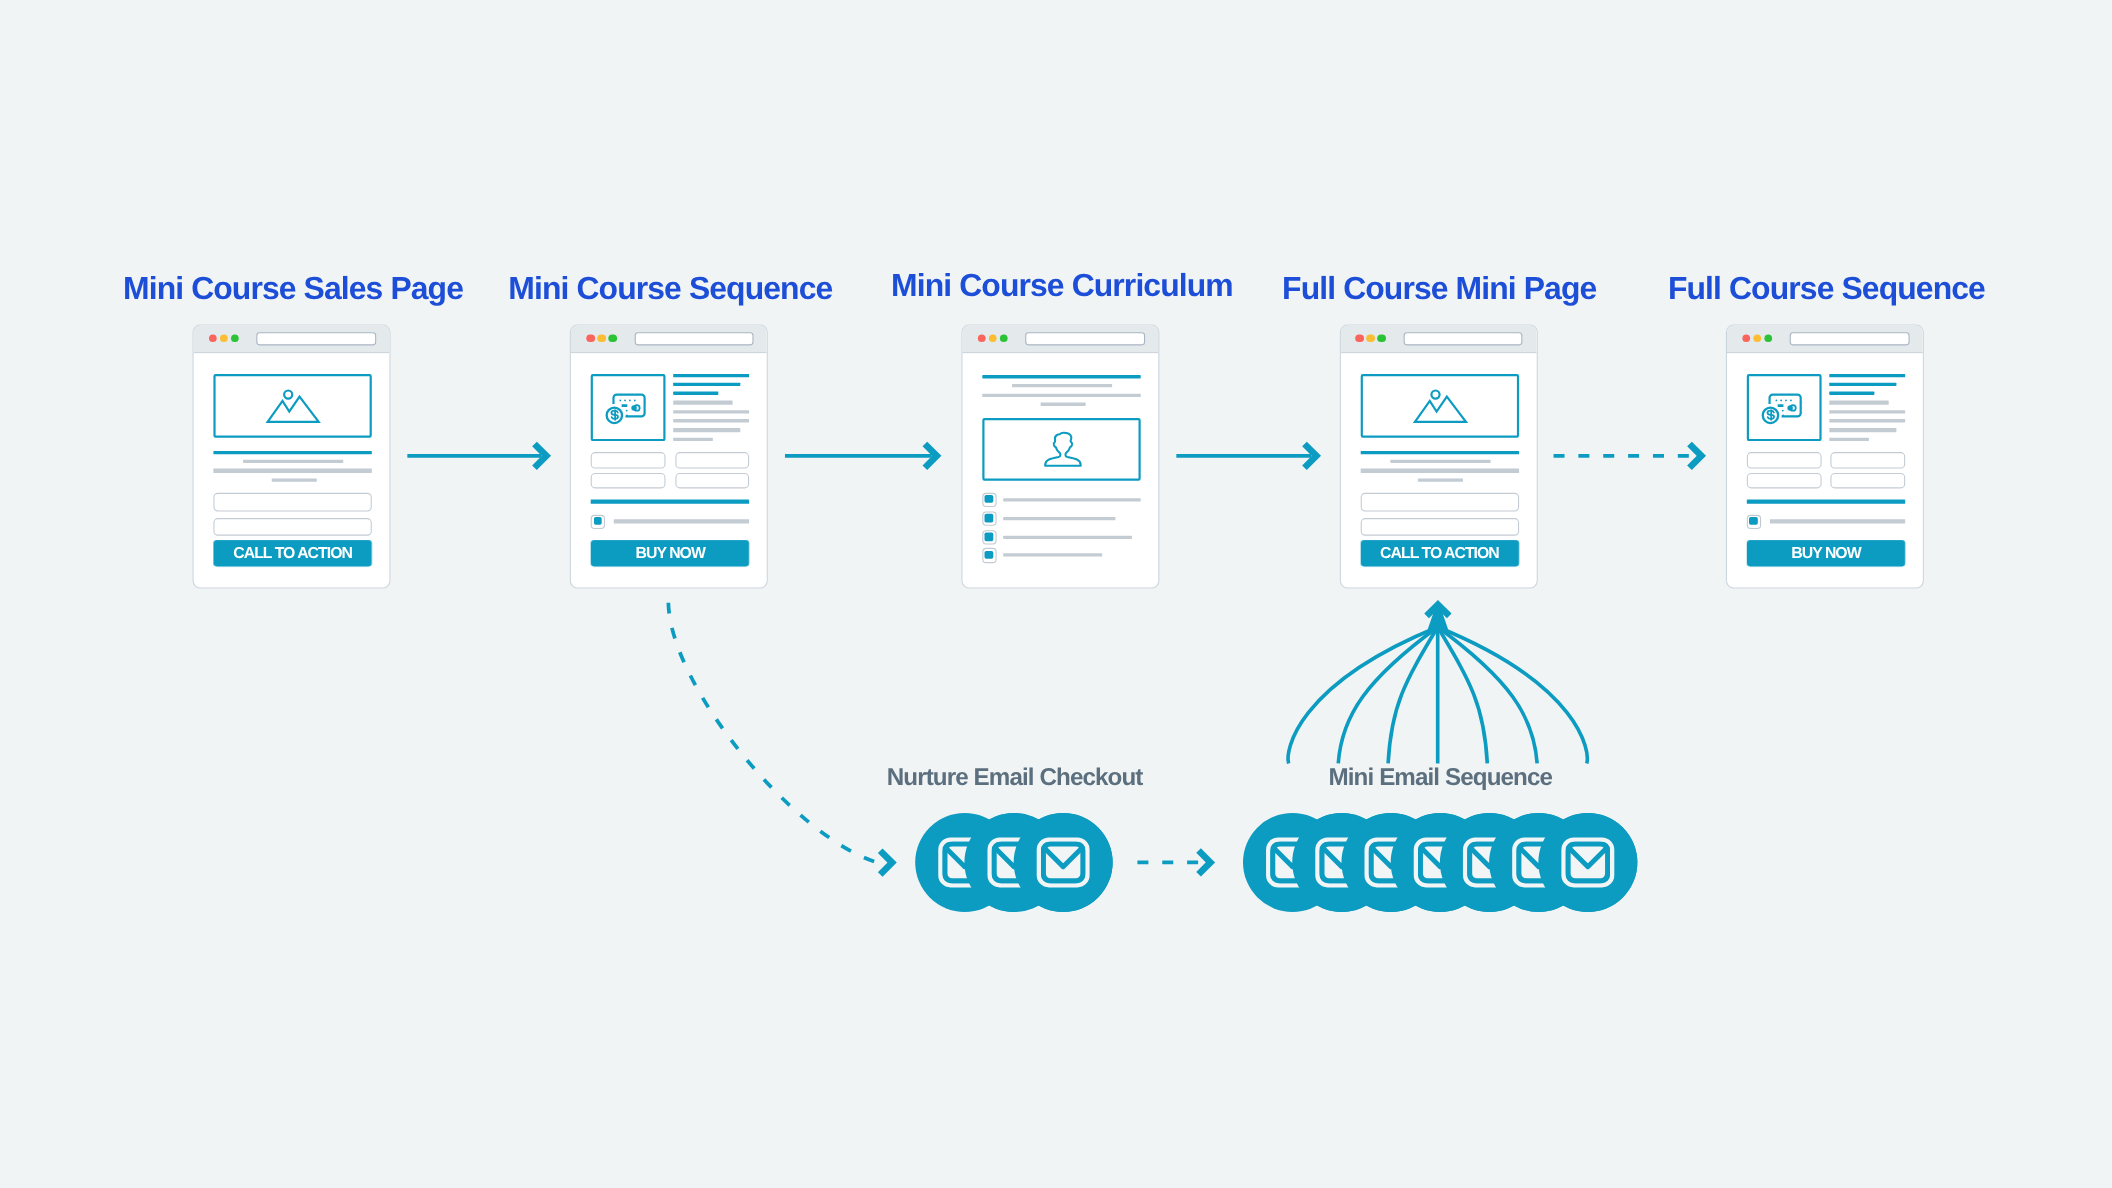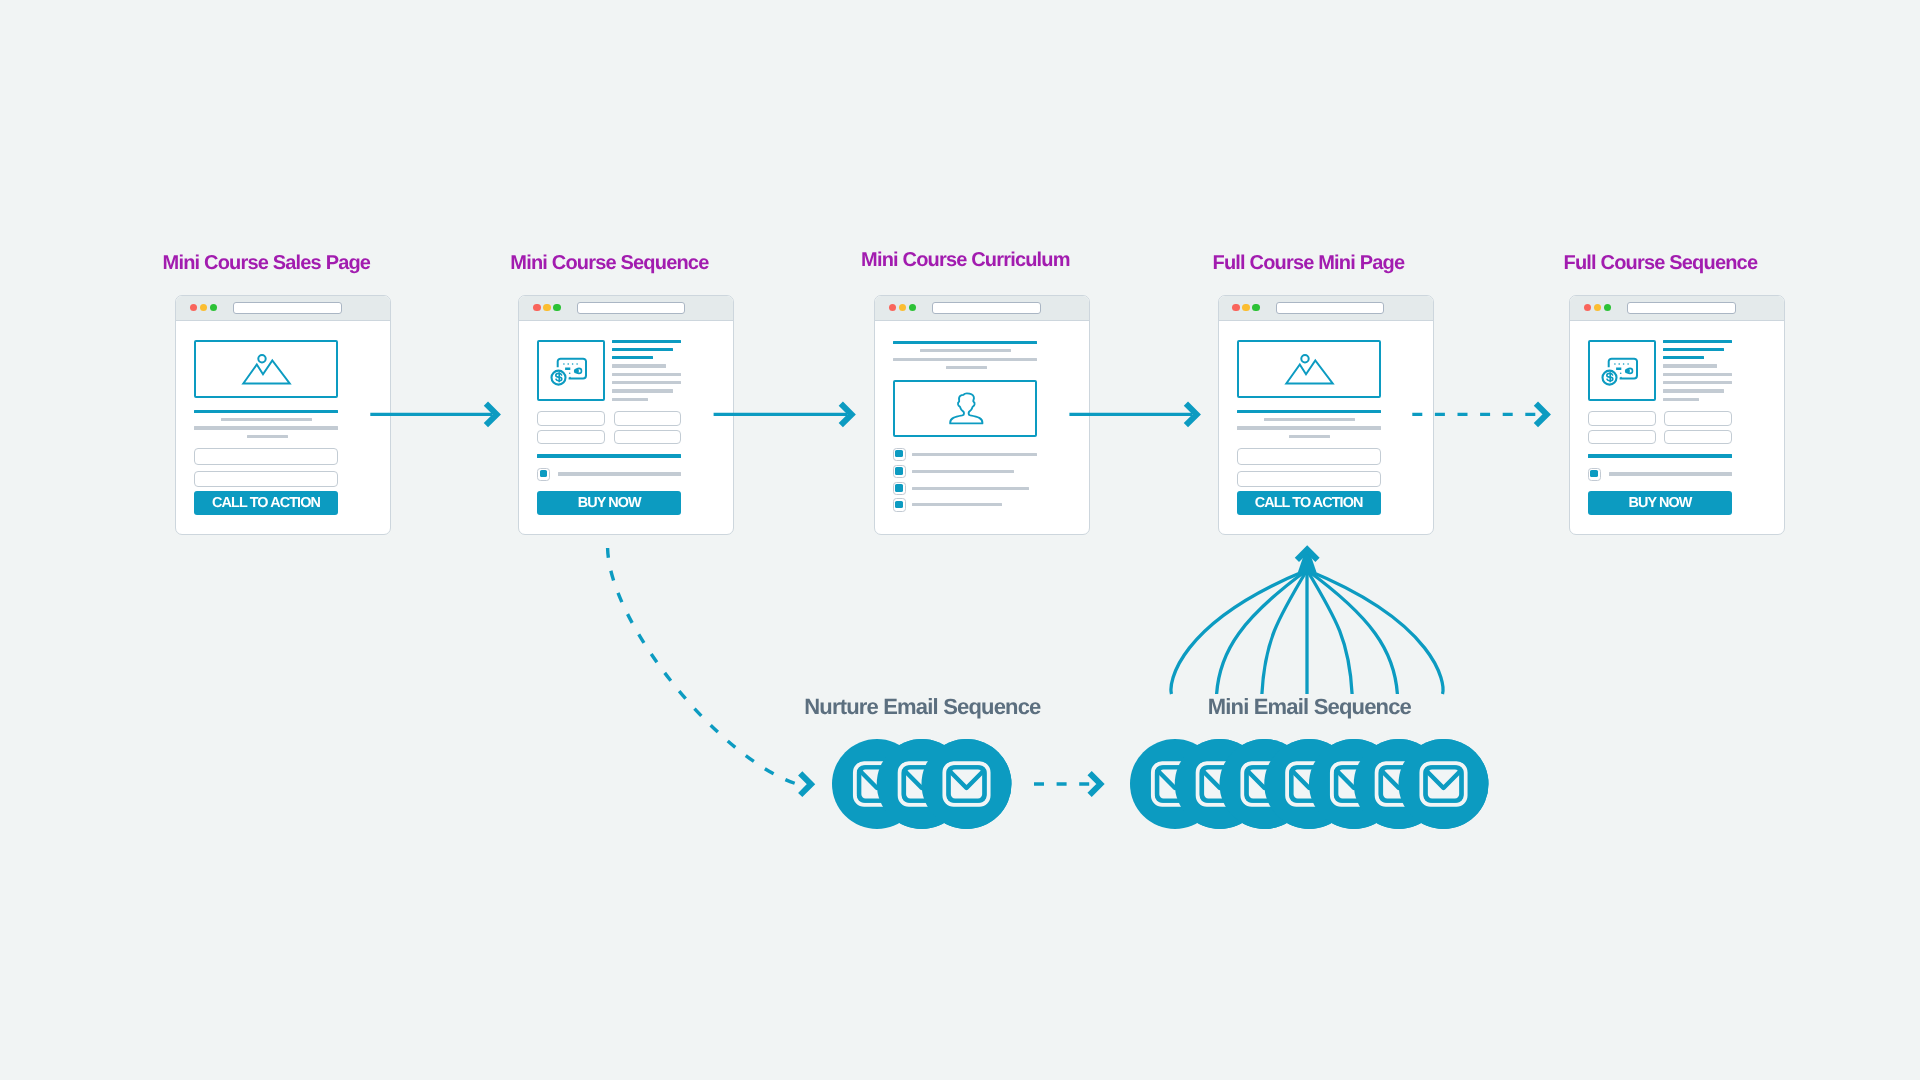--- a/index.html
+++ b/index.html
@@ -12,29 +12,29 @@
     text-rendering:geometricPrecision;
   }
   #stage{position:relative;width:1920px;height:1080px;}
 
   
   svg#connectors{position:absolute;left:0;top:0;width:1920px;height:1080px;display:block;}
 
   
   .stage-title{
     position:absolute;text-align:center;transform:translateZ(0);
-    font-weight:bold;color:#a21caf;
-    font-size:20px;line-height:22px;white-space:nowrap;
+    font-weight:bold;color:#1d4ed8;
+    font-size:29px;line-height:22px;white-space:nowrap;
     letter-spacing:-0.82px;
   }
 
   
   .card{
     position:absolute;
-    width:216px;height:240px;
+    width:180px;height:240px;
     box-sizing:border-box;
     background:#ffffff;
     border:1.3px solid #cdd6dd;
     border-radius:7px;
     overflow:hidden;
   }
   .chrome{
     position:absolute;left:0;top:0;width:100%;height:25.6px;
     background:#e4eaeb;
     border-bottom:1.3px solid #cdd6dd;
@@ -283,21 +283,21 @@
     <div class="chk" style="left:18px;top:146.4px">
           <i></i>
         </div>
     <div class="pbar grey" style="left:38.5px;top:151.3px;width:123.5px;height:3.1px"></div>
     <div class="btn" style="left:18px;top:169.9px;width:144px;height:24px;line-height:24px">
           <span>BUY NOW</span>
         </div>
   </div>
 </div>
 
-<div class="seq-title" style="left:722.4px;top:695.6px;width:400px">Nurture Email Sequence</div>
+<div class="seq-title" style="left:722.4px;top:695.6px;width:400px">Nurture Email Checkout</div>
 <div class="seq-title" style="left:1109.4px;top:695.6px;width:400px">Mini Email Sequence</div>
 
 <div class="seq" style="left:831px;top:727px">
   <svg width="210" height="114" viewBox="0 0 210 114">
         <circle cx="46" cy="57" r="45" fill="#0c9bc1"></circle>
         <circle cx="90.75" cy="57" r="45" fill="#0c9bc1"></circle>
         <circle cx="135.5" cy="57" r="45" fill="#0c9bc1"></circle>
         <g>
           <rect x="23.9" y="36.2" width="44.2" height="41.6" rx="9.2" fill="none" stroke="#f1f5f6" stroke-width="3.9"></rect>
           <rect x="28.15" y="40.35" width="35.7" height="33.3" rx="6.4" fill="#f1f5f6" stroke="#0c9bc1" stroke-width="4.4"></rect>

